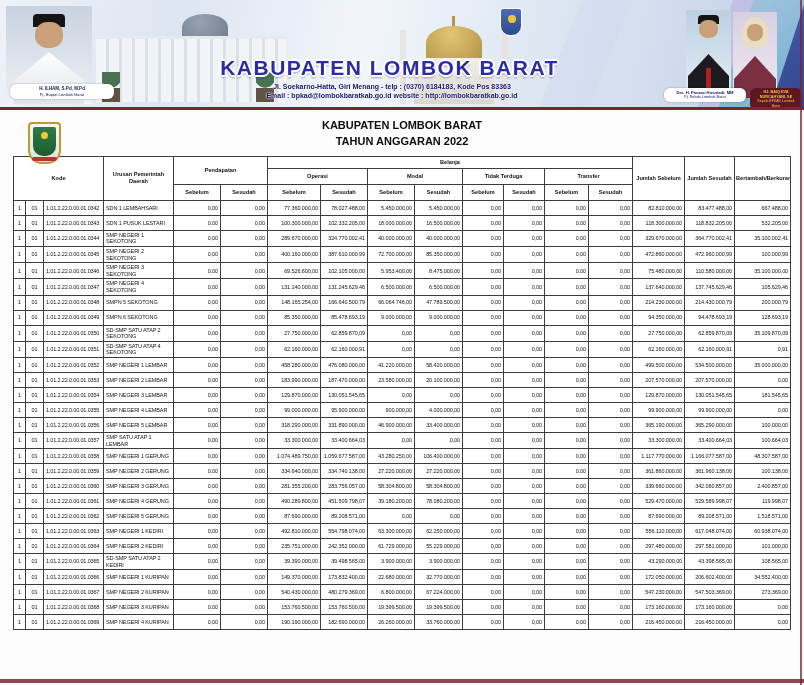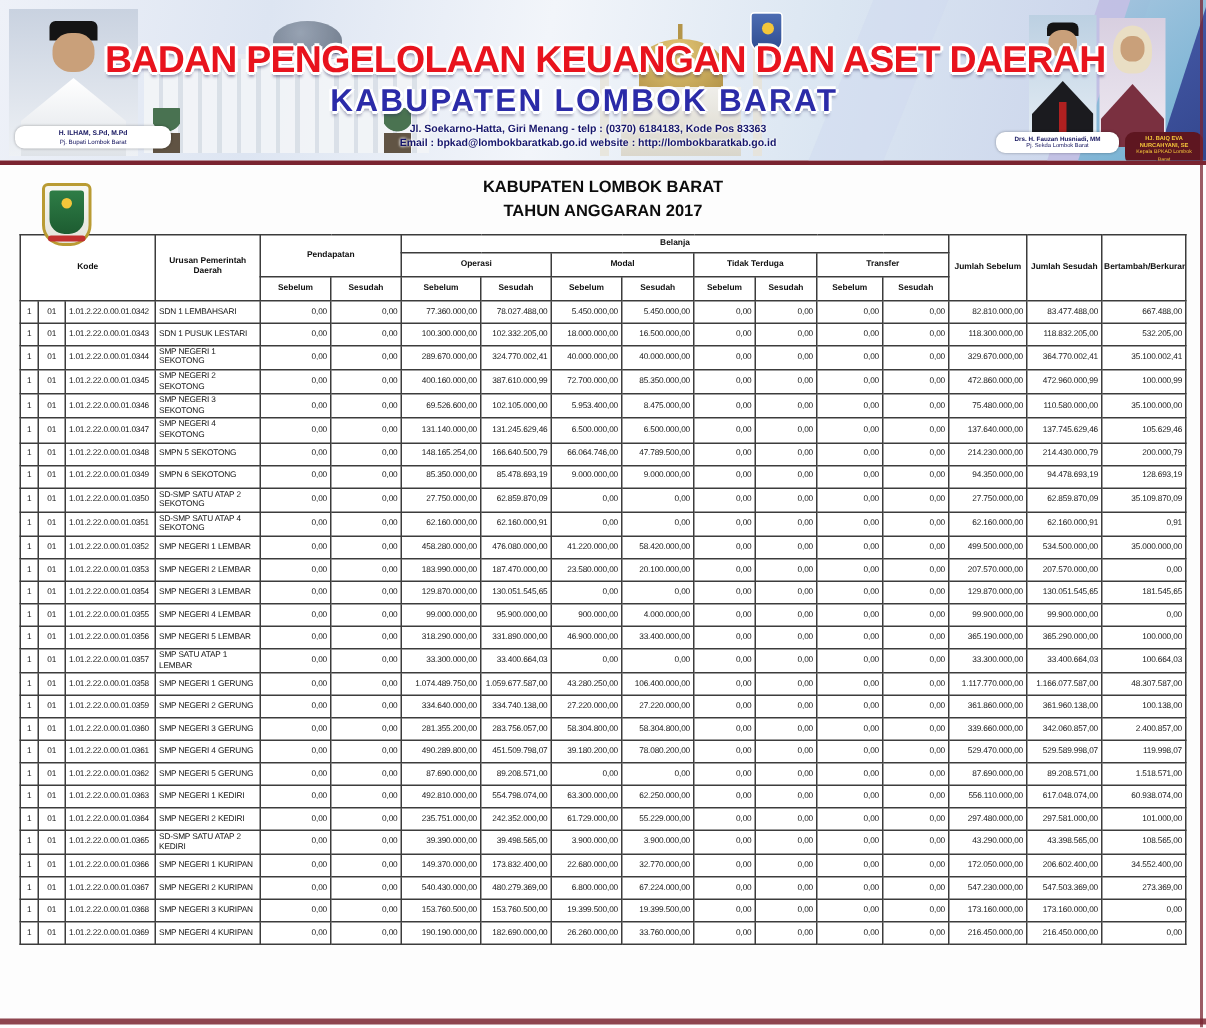--- a/index.html
+++ b/index.html
@@ -162,34 +162,33 @@
   </div>
   <div class="name-pill pill-sekda">
     <span>Drs. H. Fauzan Husniadi, MM</span>
     <span class="role">Pj. Sekda Lombok Barat</span>
   </div>
   <div class="name-pill pill-kaban">
     <span>HJ. BAIQ EVA NURCAHYANI, SE</span>
     <span class="role">Kepala BPKAD Lombok Barat</span>
   </div>
 
-  <div class="banner-title">BADAN PENGELOLAAN KEUANGAN DAN ASET DAERAH</div>
   <div class="banner-subtitle">KABUPATEN LOMBOK BARAT</div>
   <div class="banner-addr1">Jl. Soekarno-Hatta, Giri Menang - telp : (0370) 6184183, Kode Pos 83363</div>
   <div class="banner-addr2">Email : bpkad@lombokbaratkab.go.id  website : http://lombokbaratkab.go.id</div>
 </div>
 
 <div class="doc-head">
   <div class="doc-logo">
     <div class="inner"></div>
     <div class="star"></div>
     <div class="ribbon"></div>
   </div>
   <div class="h1">KABUPATEN LOMBOK BARAT</div>
-  <div class="h3">TAHUN ANGGARAN 2017</div>
+  <div class="h3">TAHUN ANGGARAN 2022</div>
 </div>
 
 <div class="tbl-wrap">
   <table>
     <colgroup>
       <col style="width:12px">
         <col style="width:18px">
         <col style="width:60px">
         <col style="width:70px">
       <col style="width:47px">

